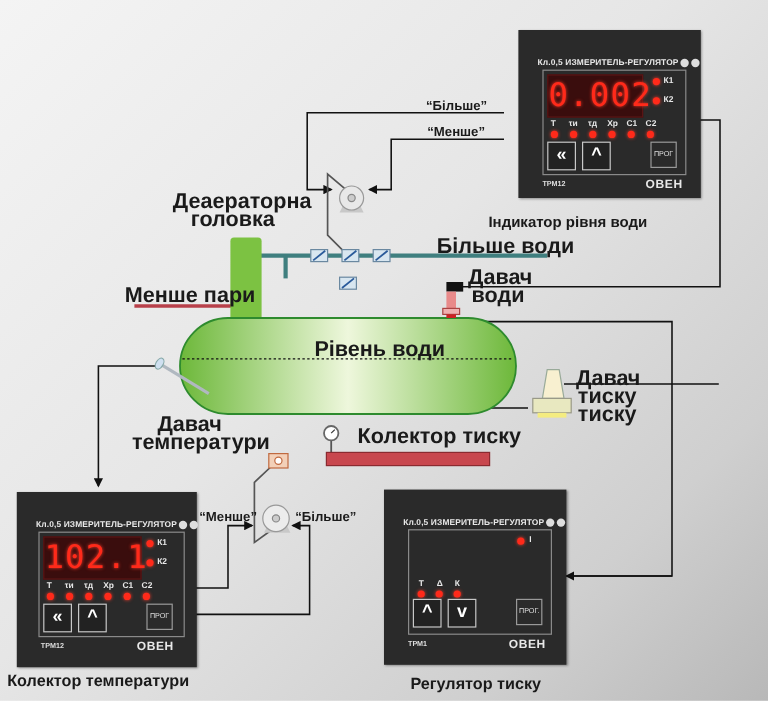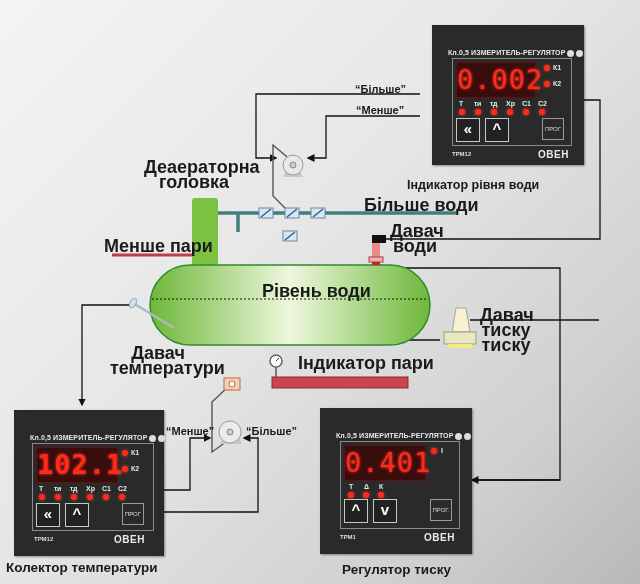--- a/index.html
+++ b/index.html
@@ -151,21 +151,21 @@
 </div>
 <div class="lbl c" style="left:480px;top:308px;width:52px;">
   <div>Давач</div>
   <div>тиску</div>
   <div>тиску</div>
 </div>
 <div class="lbl c" style="left:110px;top:346px;width:96px;">
   <div>Давач</div>
   <div>температури</div>
 </div>
-<div class="lbl" style="left:298px;top:356px;">Індикатор пари</div>
+<div class="lbl" style="left:298px;top:356px;">Колектор тиску</div>
 <div class="lbl" style="left:355px;top:82px;font-size:11px;">“Більше”</div>
 <div class="lbl" style="left:356px;top:103px;font-size:11px;">“Менше”</div>
 <div class="lbl" style="left:166px;top:424px;font-size:11px;">“Менше”</div>
 <div class="lbl" style="left:246px;top:424px;font-size:11px;">“Більше”</div>
 
 <div class="dev" style="left:404px;top:25px;width:152px;height:140px;margin-left:28px;">
   <div class="hdr" style="left:16px;top:24px;"><span>Кл.0,5  ИЗМЕРИТЕЛЬ-РЕГУЛЯТОР</span><span class="cert"></span><span class="cert"></span></div>
   <div class="frame" style="left:20px;top:33px;width:118px;height:86px;"></div>
   <div class="disp" style="left:24px;top:37px;width:78px;height:34px;">
     <div class="digits">0.002</div>
@@ -190,21 +190,21 @@
   <div class="btn" style="left:53px;top:93px;">^</div>
   <div class="prog" style="left:110px;top:93px;">ПРОГ</div>
   <div class="model" style="left:20px;top:126px;">ТРМ12</div>
   <div class="logo" style="left:106px;top:124px;">ОВЕН</div>
 </div>
 <div class="lbl" style="left:407px;top:178px;font-size:12.5px;">Індикатор рівня води</div>
 
 <div class="dev" style="left:14px;top:410px;width:150px;height:146px;">
   <div class="hdr" style="left:16px;top:24px;"><span>Кл.0,5  ИЗМЕРИТЕЛЬ-РЕГУЛЯТОР</span><span class="cert"></span><span class="cert"></span></div>
   <div class="frame" style="left:18px;top:33px;width:120px;height:86px;"></div>
-  <div class="disp" style="left:22px;top:37px;width:80px;height:34px;font-weight:bold;">
+  <div class="disp" style="left:22px;top:37px;width:80px;height:34px;">
     <div class="digits">102.1</div>
   </div>
   <div class="led" style="left:108px;top:40px;"></div>
   <div class="ledlbl" style="left:117px;top:39px;">К1</div>
   <div class="led" style="left:108px;top:56px;"></div>
   <div class="ledlbl" style="left:117px;top:55px;">К2</div>
   <div class="ledlbl" style="left:25px;top:75px;">Т</div>
   <div class="ledlbl" style="left:40px;top:75px;">τи</div>
   <div class="ledlbl" style="left:56px;top:75px;">τд</div>
   <div class="ledlbl" style="left:72px;top:75px;">Хр</div>
@@ -220,23 +220,20 @@
   <div class="btn" style="left:51px;top:93px;">^</div>
   <div class="prog" style="left:108px;top:93px;">ПРОГ</div>
   <div class="model" style="left:20px;top:126px;">ТРМ12</div>
   <div class="logo" style="left:100px;top:124px;">ОВЕН</div>
 </div>
 <div class="lbl" style="left:6px;top:560px;font-size:13.5px;">Колектор температури</div>
 
 <div class="dev" style="left:320px;top:408px;width:152px;height:146px;">
   <div class="hdr" style="left:16px;top:24px;"><span>Кл.0,5  ИЗМЕРИТЕЛЬ-РЕГУЛЯТОР</span><span class="cert"></span><span class="cert"></span></div>
   <div class="frame" style="left:20px;top:33px;width:118px;height:86px;"></div>
-  <div class="disp" style="left:24px;top:37px;width:80px;height:34px;">
-    <div class="digits">0.401</div>
-  </div>
   <div class="led" style="left:111px;top:40px;"></div>
   <div class="ledlbl" style="left:121px;top:39px;">I</div>
   <div class="ledlbl" style="left:29px;top:75px;">Т</div>
   <div class="ledlbl" style="left:44px;top:75px;">Δ</div>
   <div class="ledlbl" style="left:59px;top:75px;">К</div>
   <div class="led" style="left:28px;top:84px;"></div>
   <div class="led" style="left:43px;top:84px;"></div>
   <div class="led" style="left:58px;top:84px;"></div>
   <div class="btn" style="left:24px;top:91px;">^</div>
   <div class="btn" style="left:53px;top:91px;">v</div>

